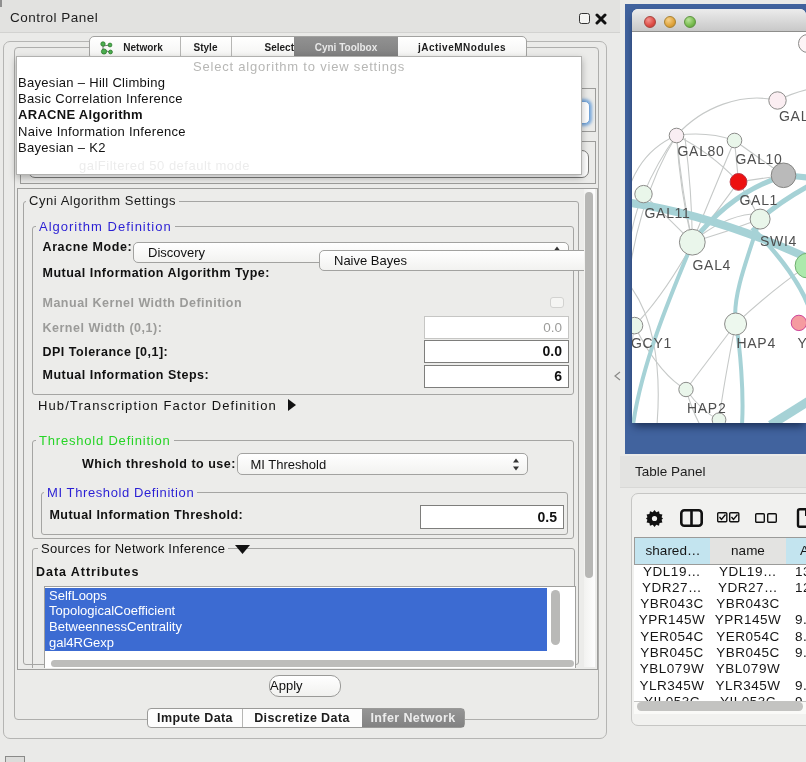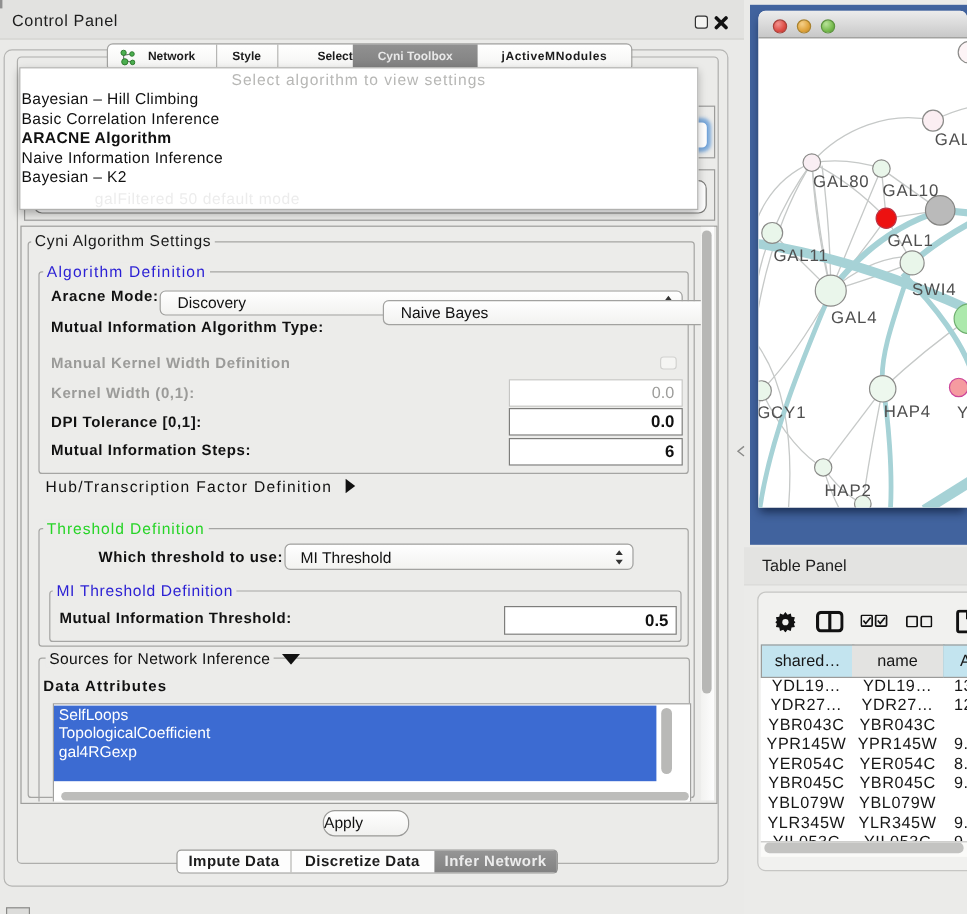--- a/index.html
+++ b/index.html
@@ -131,20 +131,21 @@
   <div class="lbl" style="left:21px;top:352.5px;background:#ececea;padding:0 3px;color:#111;letter-spacing:0.3px;">Sources for Network Inference</div>
   <svg class="abs" style="left:218px;top:357px;" width="15" height="9" viewBox="0 0 15 9">
         <path d="M0 0 L15 0 L7.5 9 Z" fill="#111"></path>
       </svg>
 
   <div class="lbl" style="left:19px;top:377px;font-size:12.5px;font-weight:bold;color:#111;letter-spacing:0.95px;">Data Attributes</div>
   <div class="abs" style="left:27px;top:397.5px;width:529.5px;height:82.5px;border:1px solid #a0a09e;background:#fff;overflow:hidden;">
     <div class="abs" style="left:0;top:1px;width:502px;height:63px;background:#3c6bd2;color:#fff;font-size:13px;">
       <div style="height:15.8px;line-height:15.8px;padding-left:4px;">SelfLoops</div>
       <div style="height:15.8px;line-height:15.8px;padding-left:4px;">TopologicalCoefficient</div>
+      <div style="height:15.8px;line-height:15.8px;padding-left:4px;">BetweennessCentrality</div>
       <div style="height:15.8px;line-height:15.8px;padding-left:4px;">gal4RGexp</div>
     </div>
     <div class="abs" style="left:506px;top:3.5px;width:8.5px;height:55px;background:#b9b9b7;border-radius:4.5px;"></div>
     <div class="abs" style="left:5.5px;top:73px;width:523px;height:7.5px;background:#bdbdbb;border-radius:4px;"></div>
   </div>
 </div>
 
 <div class="abs" style="left:269px;top:675px;width:70px;height:20px;border:1px solid #9a9a98;border-radius:10px;background:linear-gradient(#ffffff,#f1f1ef);text-align:left;line-height:20px;font-size:13px;color:#111;">Apply</div>
 
 <div class="abs" id="bottabs" style="left:147px;top:708px;width:316px;height:18px;border:1px solid #9a9a98;border-radius:4px;background:#fdfdfd;font-size:12.5px;font-weight:bold;color:#1c1c1c;letter-spacing:0.4px;">

